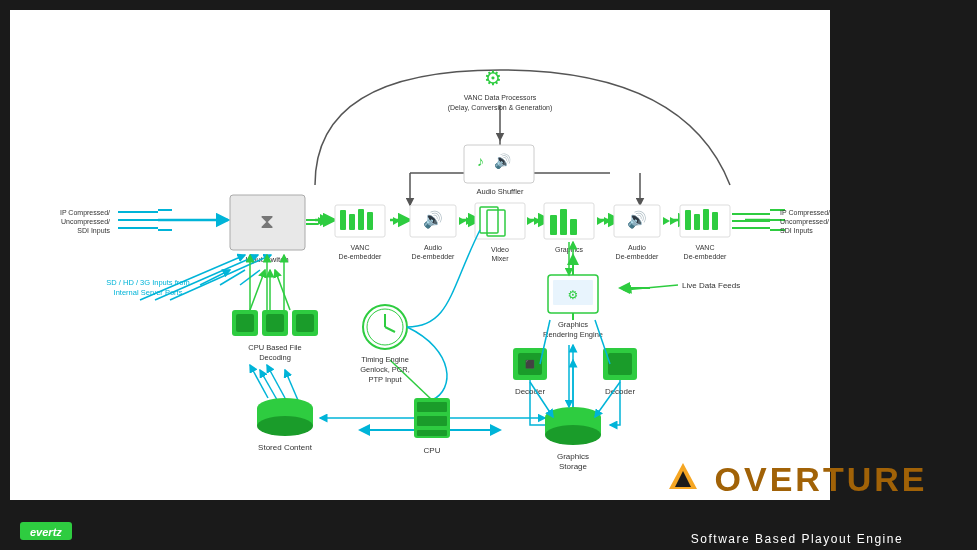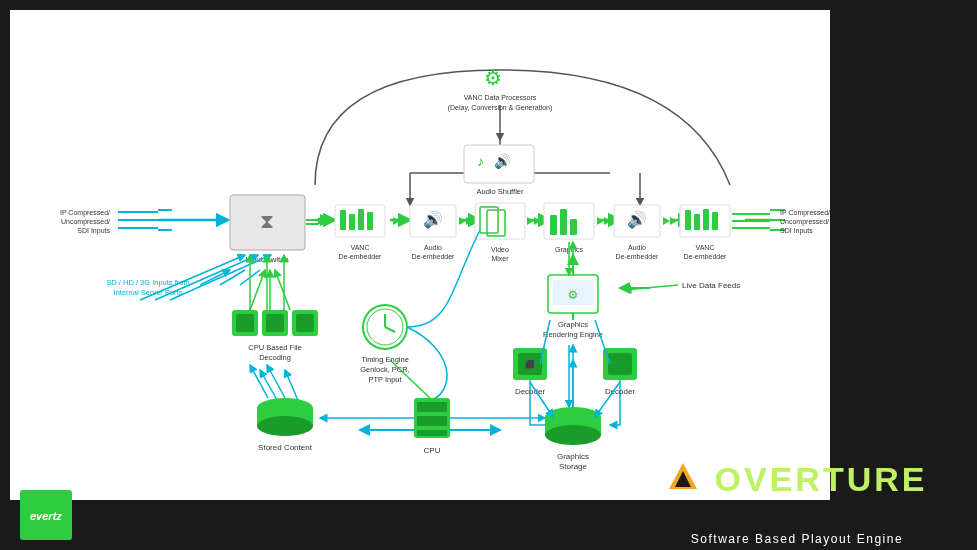--- a/index.html
+++ b/index.html
@@ -26,21 +26,21 @@
       display: flex;
       align-items: center;
       gap: 8px;
     }
 
     .evertz-logo {
       position: absolute;
       bottom: 10px;
       left: 20px;
       background: #2ecc40;
-      padding: 16px 10px;
+      padding: 0 10px;
       border-radius: 3px;
     }
 
     .evertz-logo span {
       color: white;
       font-size: 11px;
       font-weight: bold;
       font-style: italic;
     }
 
@@ -326,20 +326,20 @@
 </div>
 
 <div style="position:absolute; bottom:0; right:0; width:360px; height:95px; display:flex; flex-direction:column; align-items:center; justify-content:center; gap:4px;">
   <div class="overture-logo">
     <div style="position:relative; display:inline-block; margin-right:8px;">
       <svg width="32" height="32" viewBox="0 0 32 32">
         <polygon points="16,2 30,28 2,28" fill="#f5a623"></polygon>
         <polygon points="16,10 24,26 8,26" fill="#1a1a1a"></polygon>
       </svg>
     </div>
-    <span style="font-size:34px; font-weight:900; color:#bef264; letter-spacing:3px;">OVERTURE</span>
+    <span style="font-size:34px; font-weight:900; color:#a16207; letter-spacing:3px;">OVERTURE</span>
   </div>
   <div style="color:white; font-size:12px; font-weight:500; letter-spacing:1.5px;margin-top:29px;">Software Based Playout Engine</div>
 </div>
 
 <div class="evertz-logo">
   <span>evertz</span>
 </div>
 
 </body></html>

